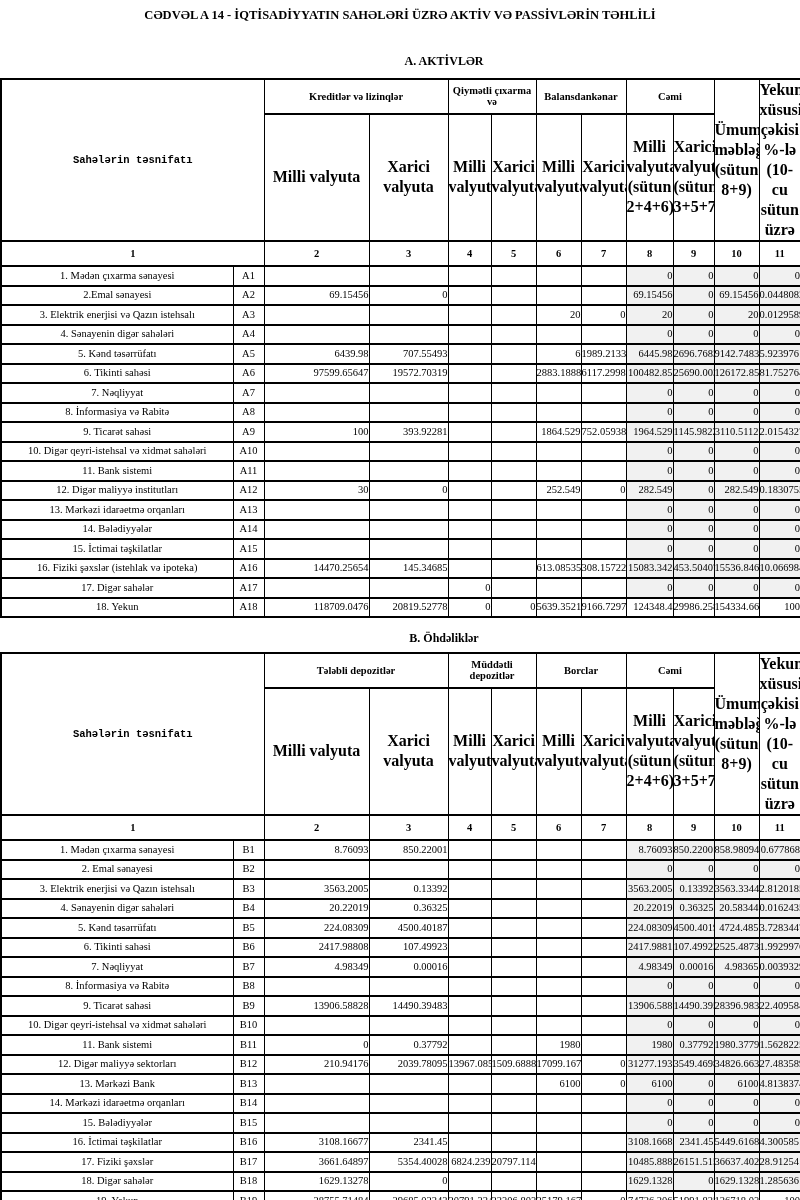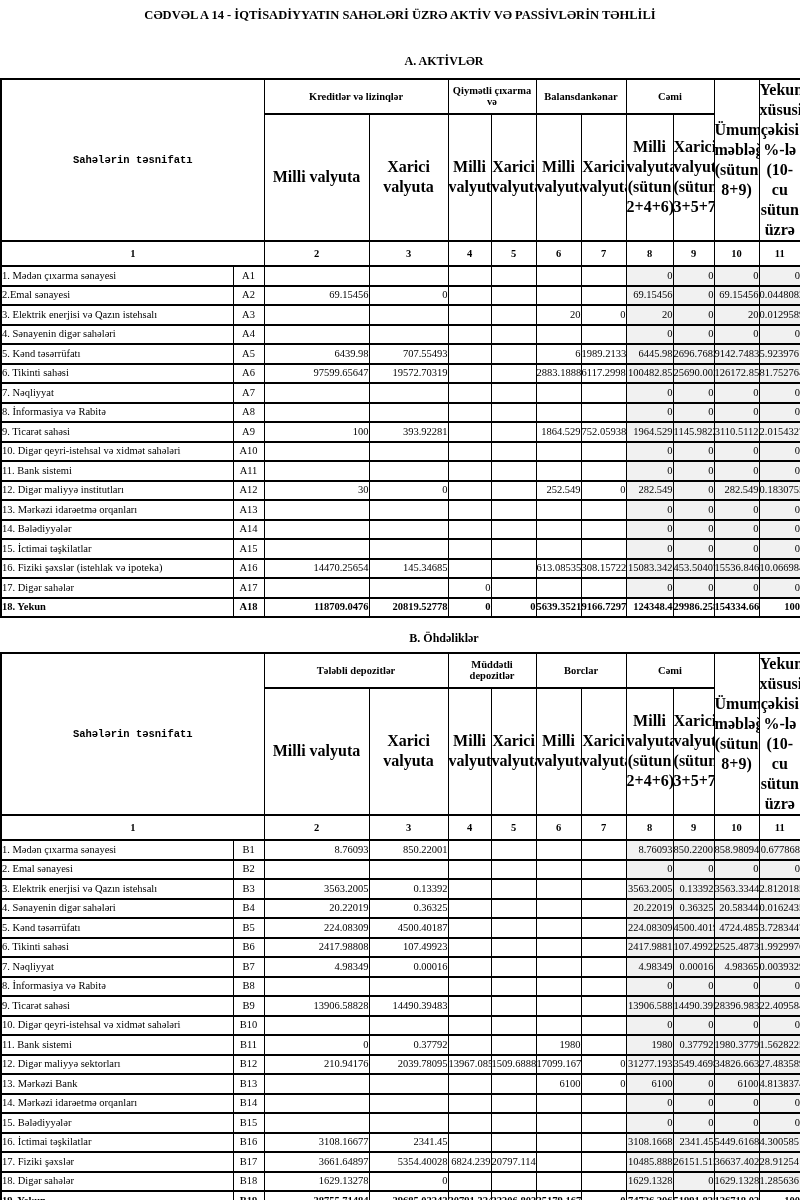--- a/index.html
+++ b/index.html
@@ -24,25 +24,25 @@
   table.grid tr { border-top:2px solid #000; border-bottom:2px solid #000; }
   table.grid th, table.grid td {
     border-left:1px solid #000; border-right:1px solid #000;
     padding:0; overflow:hidden; vertical-align:middle;
   }
   th.group { height:20px; font-weight:bold; font-size:10.5px; text-align:center; }
   th.sub   { height:86px; font-weight:bold; font-size:16px; text-align:center; line-height:1.25; padding:0 1px; }
   th.corner{ font-weight:bold; font-size:10.5px; text-align:center;font-family:Liberation Mono, monospace; }
   tr.numrow td { height:23px; font-weight:bold; font-size:10.5px; text-align:center; }
   tbody.data td { height:17.5px; font-size:10.5px; line-height:1; }
-  td.label { text-align:left; padding-left:3px; white-space:nowrap; }
+  td.label { text-align:center; padding-left:3px; white-space:nowrap; }
   td.code  { text-align:center; }
   td.num   { text-align:right; padding-right:3px; white-space:nowrap; }
   td.shade { background:#f1f1f1; }
-  tr.total-row td { font-weight:bold; }
+  tr.total-row td { font-weight:normal; }
 </style>
 </head>
 <body>
 
 <div class="doc">
 
   <div class="main-title">CƏDVƏL A 14 - İQTİSADİYYATIN SAHƏLƏRİ ÜZRƏ AKTİV VƏ PASSİVLƏRİN TƏHLİLİ</div>
 
   <div class="section-title" id="titleA">A. AKTİVLƏR</div>
 

